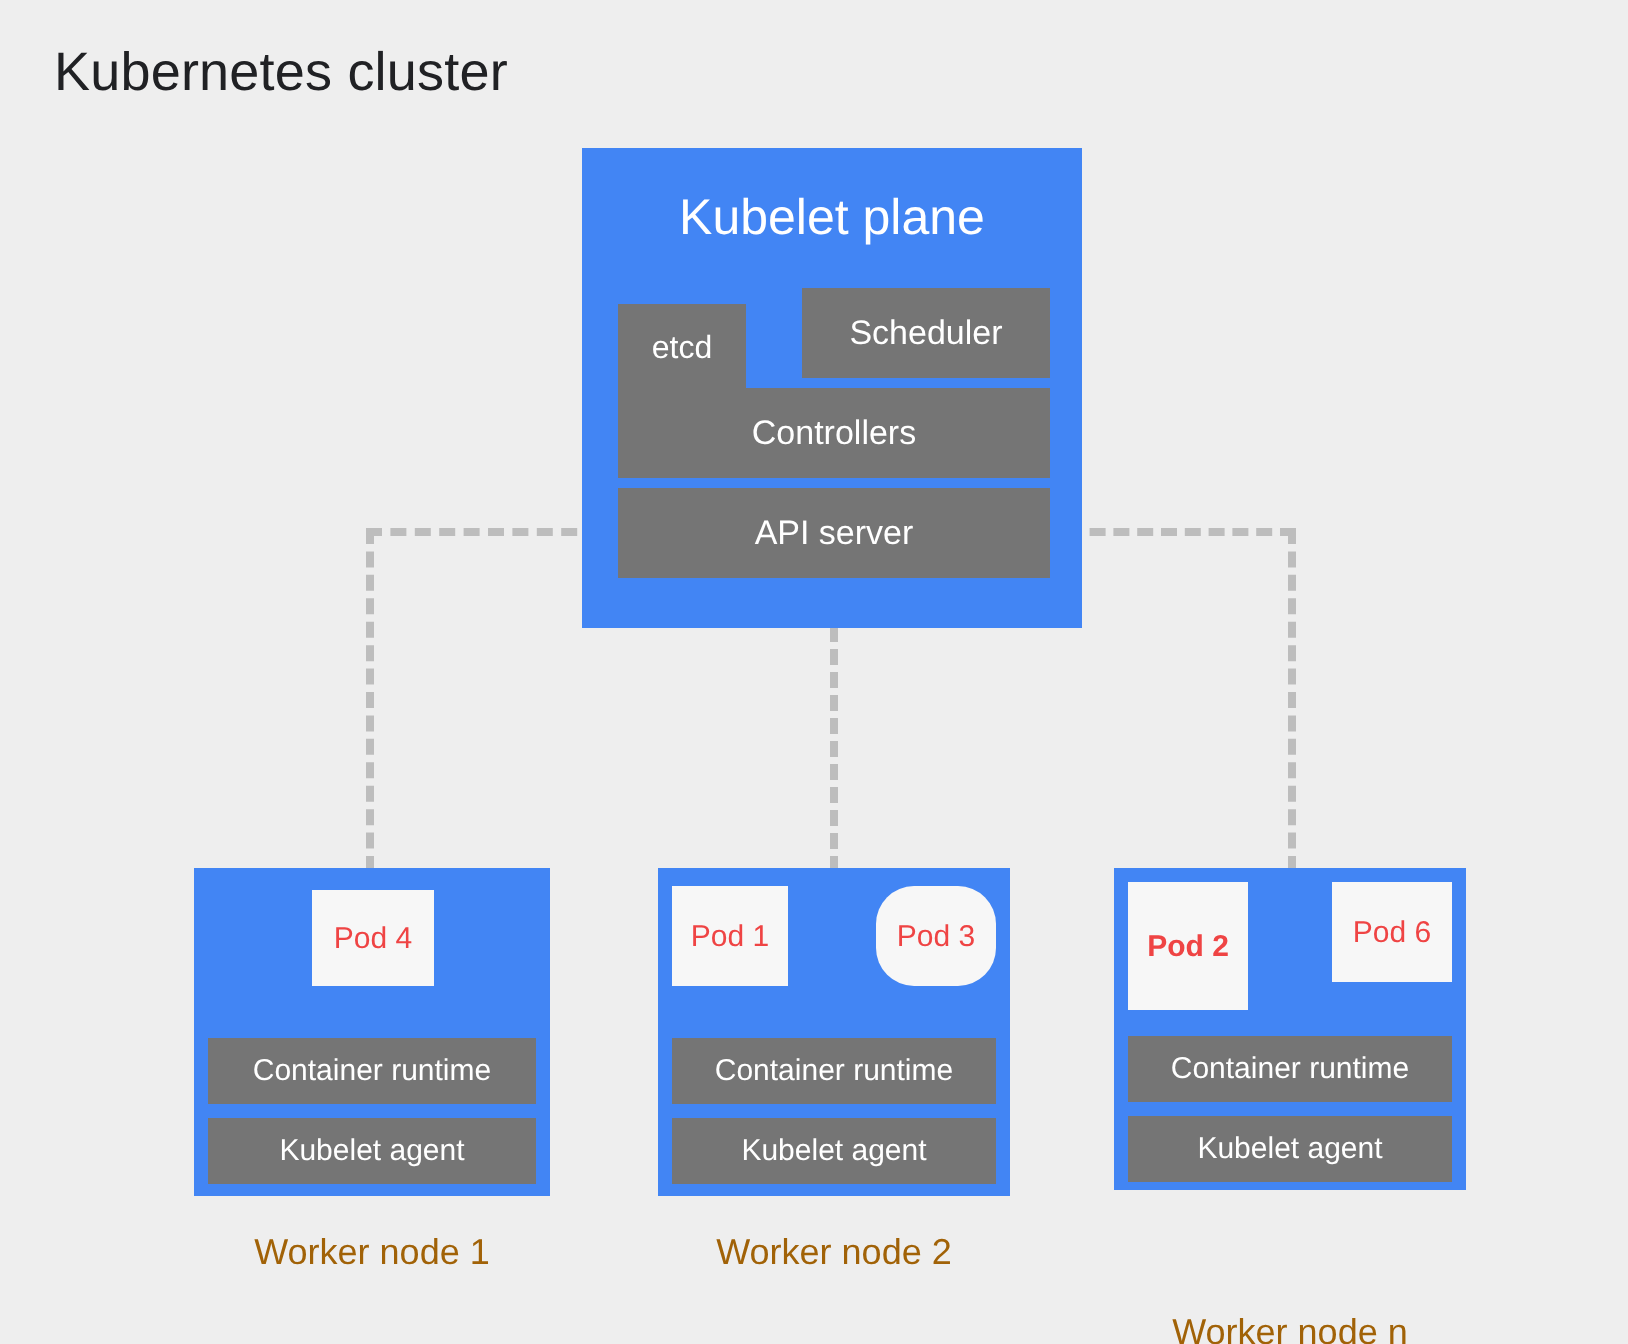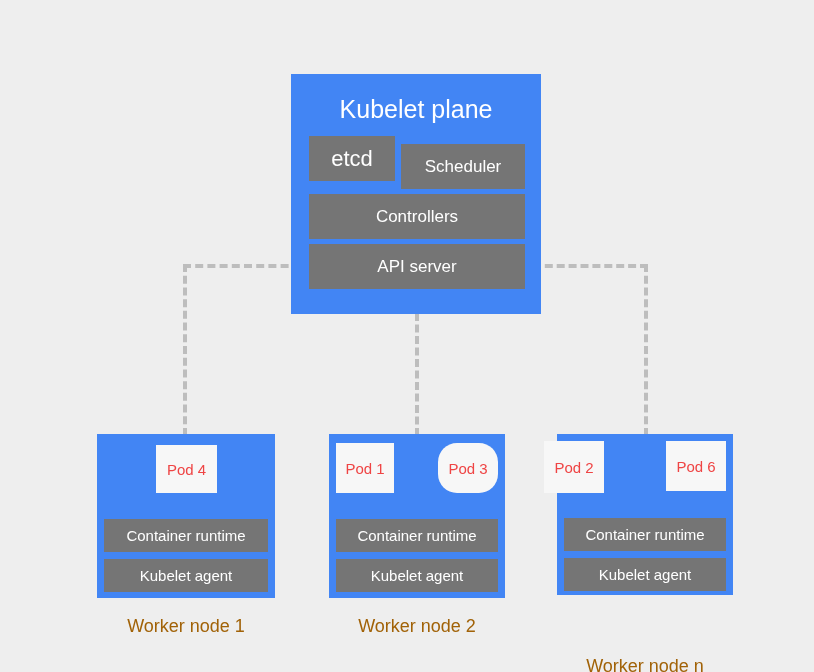--- a/index.html
+++ b/index.html
@@ -71,24 +71,24 @@
     left: 0;
     top: 21px;
     width: 100%;
     text-align: center;
     color: #ffffff;
     font-size: 25px;
     white-space: nowrap;
   }
   #cp-etcd {
     left: 309px;
-    top: 136px;
-    width: 86px;
-    height: 45px;
-    font-size: 22px;
+    top: 152px;
+    width: 64px;
+    height: 45px;
+    font-size: 16px;
   }
   #cp-scheduler {
     left: 401px;
     top: 144px;
     width: 124px;
     height: 45px;
     font-size: 17px;
   }
   #cp-controllers {
     left: 309px;
@@ -125,21 +125,21 @@
   
   #worker-2 { left: 329px; top: 434px; width: 176px; height: 164px; }
   #w2-pod-1 { left: 336px; top: 443px; width: 58px;  height: 50px; }
   #w2-pod-3 { left: 438px; top: 443px; width: 60px;  height: 50px; border-radius: 19px; }
   #w2-runtime { left: 336px; top: 519px; width: 162px; height: 33px; font-size: 15px; }
   #w2-kubelet { left: 336px; top: 559px; width: 162px; height: 33px; font-size: 15px; }
   #worker-2-label { left: 329px; width: 176px; }
 
   
   #worker-n { left: 557px; top: 434px; width: 176px; height: 161px; }
-  #wn-pod-2 { left: 544px; top: 441px; width: 60px;  height: 52px; }
+  #wn-pod-2 { left: 564px; top: 441px; width: 60px;  height: 64px; font-weight: bold; }
   #wn-pod-6 { left: 666px; top: 441px; width: 60px;  height: 50px; }
   #wn-runtime { left: 564px; top: 518px; width: 162px; height: 33px; font-size: 15px; }
   #wn-kubelet { left: 564px; top: 558px; width: 162px; height: 33px; font-size: 15px; }
   #worker-n-label { left: 557px; width: 176px; margin-top: 40px; }
 
   
   .dash-h {
     position: absolute;
     height: 0;
     border-top: 4px dashed #bdbdbd;
@@ -153,20 +153,21 @@
   #link-left-v  { left: 183px; top: 264px; height: 172px; }
   #link-mid-v   { left: 415px; top: 313px; height: 123px; }
   #link-right-h { left: 521px; top: 264px; width: 127px; }
   #link-right-v { left: 644px; top: 264px; height: 172px; }
 </style>
 </head>
 <body>
 
 <div id="canvas">
 
+  <div class="page-title">Kubernetes cluster</div>
 
   <div class="dash-h" id="link-left-h"></div>
   <div class="dash-v" id="link-left-v"></div>
   <div class="dash-v" id="link-mid-v"></div>
   <div class="dash-h" id="link-right-h"></div>
   <div class="dash-v" id="link-right-v"></div>
 
   <div class="blue-box" id="control-plane">
     <div class="cp-title">Kubelet plane</div>
   </div>

